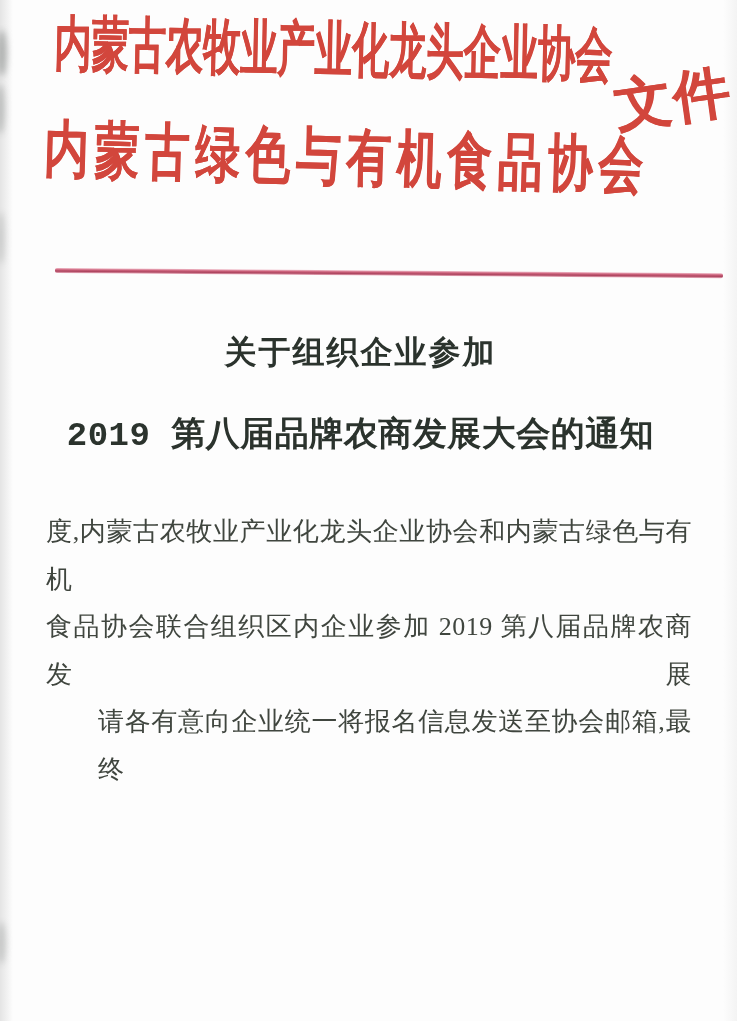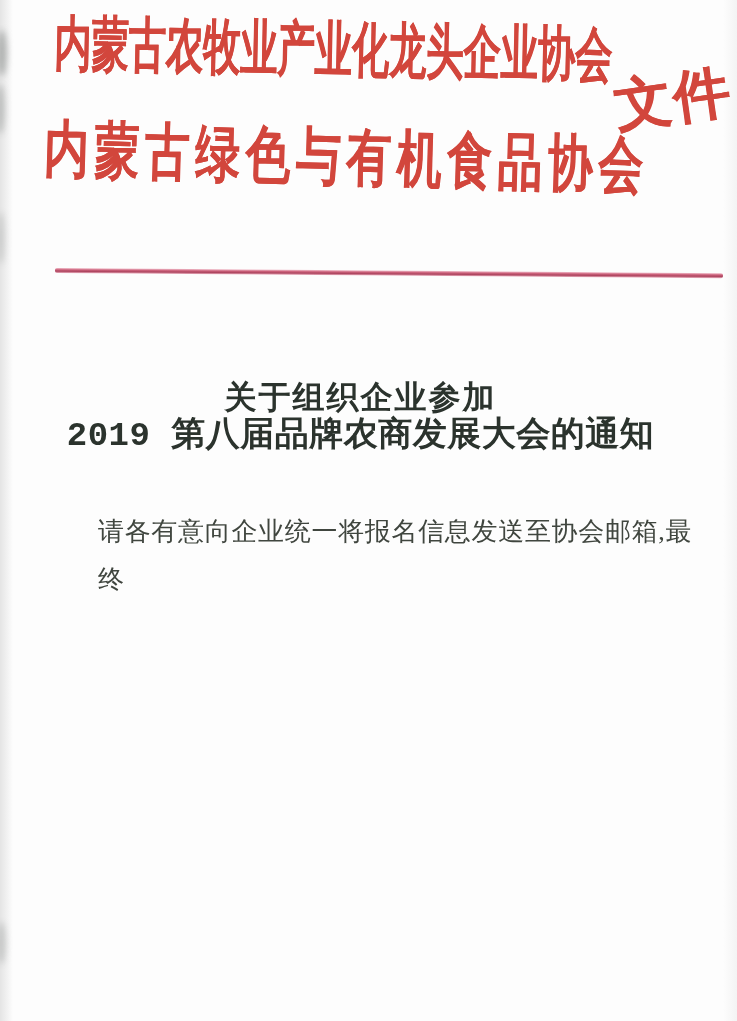--- a/index.html
+++ b/index.html
@@ -33,21 +33,21 @@
               transform:rotate(-8deg); transform-origin:center;
               text-shadow:0.6px 0 currentColor; }
 
   .rule { left:55px; top:268px; width:668px; height:4.5px;
           transform:rotate(0.45deg); transform-origin:left center; border-radius:2px;
           background:linear-gradient(to bottom,#f0bcc9 0%,#cb5f79 35%,#ad4660 65%,#ecb3c2 100%); }
 
   
   .title { left:38px; width:645px; text-align:center; font-weight:bold;
            color:var(--ink-title); white-space:nowrap; }
-  .title1 { top:331px; font-size:32px; letter-spacing:2px;margin-top:45px; }
+  .title1 { top:331px; font-size:32px; letter-spacing:2px; }
   .title2 { top:411px; font-size:34px; letter-spacing:0.5px;font-family:Liberation Mono, monospace; }
 
   
   .bodytext { left:46px; top:508px; width:646px;
               font-size:26px; line-height:47.5px; letter-spacing:0.5px;
               color:var(--ink-body); }
   .bline.indent { padding-left:52px; }
   .bline.fill   { text-align:justify; text-align-last:justify; }
 </style>
 </head>
@@ -63,14 +63,16 @@
 <div class="abs org org1">内蒙古农牧业产业化龙头企业协会</div>
 <div class="abs org org2">内蒙古绿色与有机食品协会</div>
 <div class="abs doclabel">文件</div>
 
 <div class="abs rule"></div>
 
 <div class="abs title title1">关于组织企业参加</div>
 <div class="abs title title2">2019 第八届品牌农商发展大会的通知</div>
 
 <div class="abs bodytext">
+    <div class="bline fill">度,内蒙古农牧业产业化龙头企业协会和内蒙古绿色与有机</div>
+    <div class="bline fill">食品协会联合组织区内企业参加 2019 第八届品牌农商发展</div>
     <div class="bline indent fill">请各有意向企业统一将报名信息发送至协会邮箱,最终</div>
   </div>
 
 </body></html>

